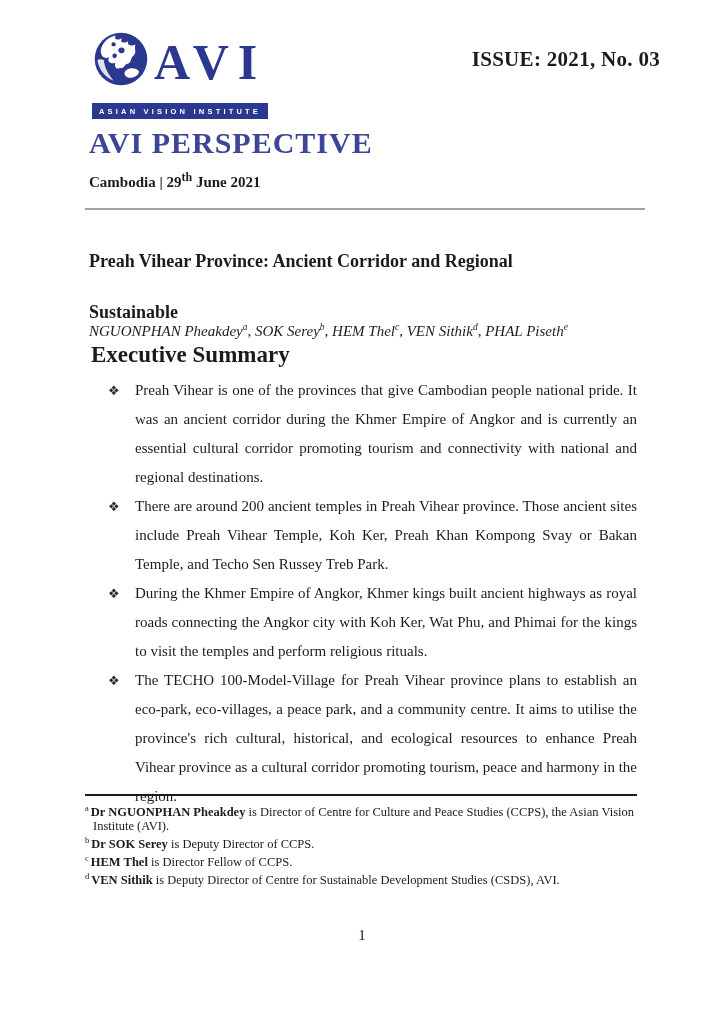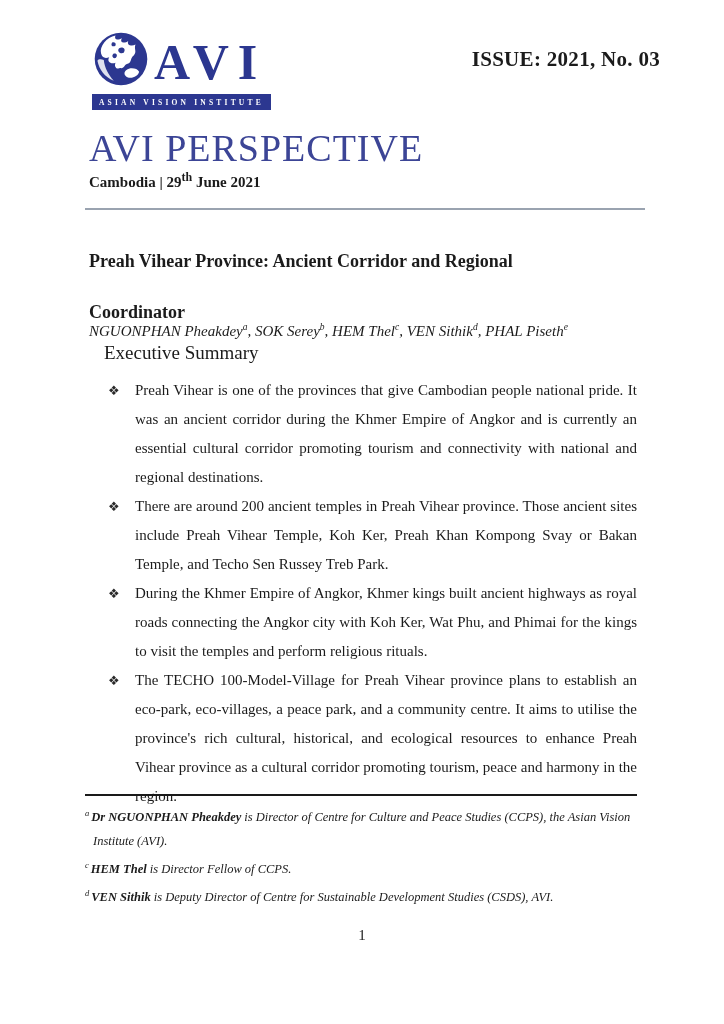--- a/index.html
+++ b/index.html
@@ -13,70 +13,70 @@
   
   .logo { position:absolute; left:92px; top:30px; }
   .logo-row { display:flex; align-items:flex-end; }
   .globe { width:58px; height:58px; display:block; }
   .logo-acronym {
     font-family:"Liberation Serif", serif; font-weight:bold;
     font-size:50px; line-height:52px; color:var(--brand,#2c3790);
     letter-spacing:9px; margin-left:4px;
   }
   .logo-banner {
-    margin-top:6px; background:var(--brand,#2c3790); color:#ffffff;
-    font-family:Liberation Serif, serif; font-weight:bold;
+    margin-top:15px; background:var(--brand,#2c3790); color:#ffffff;
+    font-family:Liberation Sans, sans-serif; font-weight:bold;
     font-size:7.5px; letter-spacing:3.2px; padding:4px 7px 3px 7px;
     display:inline-block; white-space:nowrap;
   }
   .issue {
     position:absolute; right:64px; top:47px;
     font-size:21px; font-weight:bold; letter-spacing:0.3px;
   }
   .masthead {
     position:absolute; left:89px; top:126px;
-    font-size:38px; font-weight:normal; color:var(--heading,#3c4596);
+    font-size:30px; font-weight:bold; color:var(--heading,#3c4596);
     letter-spacing:1px;
   }
   .dateline { position:absolute; left:89px; top:170px; font-size:15px; font-weight:bold; }
   .dateline sup { font-size:12px; }
   .divider {
     position:absolute; left:85px; top:208px; width:560px; height:2px;
     background:var(--divider,#9aa3b0);
   }
   
   .article-title {
     position:absolute; left:89px; top:226px; width:560px;
     font-size:18px; font-weight:bold; line-height:32px;
   }
   .article-title .t-line { display:block;margin-top:19px; }
   .authors {
     position:absolute; left:89px; top:301px; width:560px;
     font-size:15px; font-style:italic;margin-top:21px;
   }
   .authors sup { font-size:9.5px; font-style:italic; }
-  .exec-heading { position:absolute; left:104px; top:342px; font-size:19px; font-weight:normal; }
+  .exec-heading { position:absolute; left:91px; top:342px; font-size:23px; font-weight:bold; }
   .bullets {
     position:absolute; left:89px; top:376px; width:548px; list-style:none;
   }
   .bullets li {
     position:relative; padding-left:46px; font-size:15px; line-height:29px;
     text-align:justify;
   }
   .bullets .marker {
     position:absolute; left:19px; top:0; font-size:13px; color:#2a2a2a;
     font-family:"DejaVu Sans", sans-serif;
   }
   
   .fn-sep {
     position:absolute; left:85px; top:794px; width:552px; height:2px; background:#1a1a1a;
   }
   .footnotes {
     position:absolute; left:85px; top:801px; width:558px;
-    font-size:12.5px; line-height:24px;font-style:italic;
+    font-size:12.5px; line-height:14px;
   }
   .footnotes .fn { padding-left:8px; text-indent:-8px; }
   .footnotes sup { font-size:8.5px; margin-right:2px; }
   .page-number {
     position:absolute; left:0; top:927px; width:100%;
     text-align:center; font-size:15px;
   }
 </style>
 </head>
 <body>
@@ -100,37 +100,38 @@
   <div class="issue">ISSUE: 2021, No. 03</div>
 
   <h1 class="masthead">AVI PERSPECTIVE</h1>
 
   <div class="dateline"><span>Cambodia | 29</span><sup>th</sup><span> June 2021</span></div>
 
   <div class="divider"></div>
 
   <h2 class="article-title">
     <span class="t-line">Preah Vihear Province: Ancient Corridor and Regional</span>
-    <span class="t-line">Coordinator</span>
+    <span class="t-line">Sustainable</span>
   </h2>
 
   <p class="authors"><span>NGUONPHAN Pheakdey</span><sup>a</sup><span>, </span><span>SOK Serey</span><sup>b</sup><span>, </span><span>HEM Thel</span><sup>c</sup><span>, </span><span>VEN Sithik</span><sup>d</sup><span>, </span><span>PHAL Piseth</span><sup>e</sup></p>
 
   <h3 class="exec-heading">Executive Summary</h3>
 
   <ul class="bullets">
     <li><span class="marker">❖</span><span>Preah Vihear is one of the provinces that give Cambodian people national pride. It was an ancient corridor during the Khmer Empire of Angkor and is currently an essential cultural corridor promoting tourism and connectivity with national and regional destinations.</span></li>
     <li><span class="marker">❖</span><span>There are around 200 ancient temples in Preah Vihear province. Those ancient sites include Preah Vihear Temple, Koh Ker, Preah Khan Kompong Svay or Bakan Temple, and Techo Sen Russey Treb Park.</span></li>
     <li><span class="marker">❖</span><span>During the Khmer Empire of Angkor, Khmer kings built ancient highways as royal roads connecting the Angkor city with Koh Ker, Wat Phu, and Phimai for the kings to visit the temples and perform religious rituals.</span></li>
     <li><span class="marker">❖</span><span>The TECHO 100-Model-Village for Preah Vihear province plans to establish an eco-park, eco-villages, a peace park, and a community centre. It aims to utilise the province's rich cultural, historical, and ecological resources to enhance Preah Vihear province as a cultural corridor promoting tourism, peace and harmony in the region.</span></li>
   </ul>
 
   <div class="fn-sep"></div>
 
   <div class="footnotes">
     <p class="fn"><sup>a</sup><b>Dr NGUONPHAN Pheakdey</b><span> is Director of Centre for Culture and Peace Studies (CCPS), the Asian Vision Institute (AVI).</span></p>
+    <p class="fn"><sup>b</sup><b>Dr SOK Serey</b><span> is Deputy Director of CCPS.</span></p>
     <p class="fn"><sup>c</sup><b>HEM Thel</b><span> is Director Fellow of CCPS.</span></p>
     <p class="fn"><sup>d</sup><b>VEN Sithik</b><span> is Deputy Director of Centre for Sustainable Development Studies (CSDS), AVI.</span></p>
   </div>
 
   <div class="page-number">1</div>
 
 </div>
 
 </body></html>

